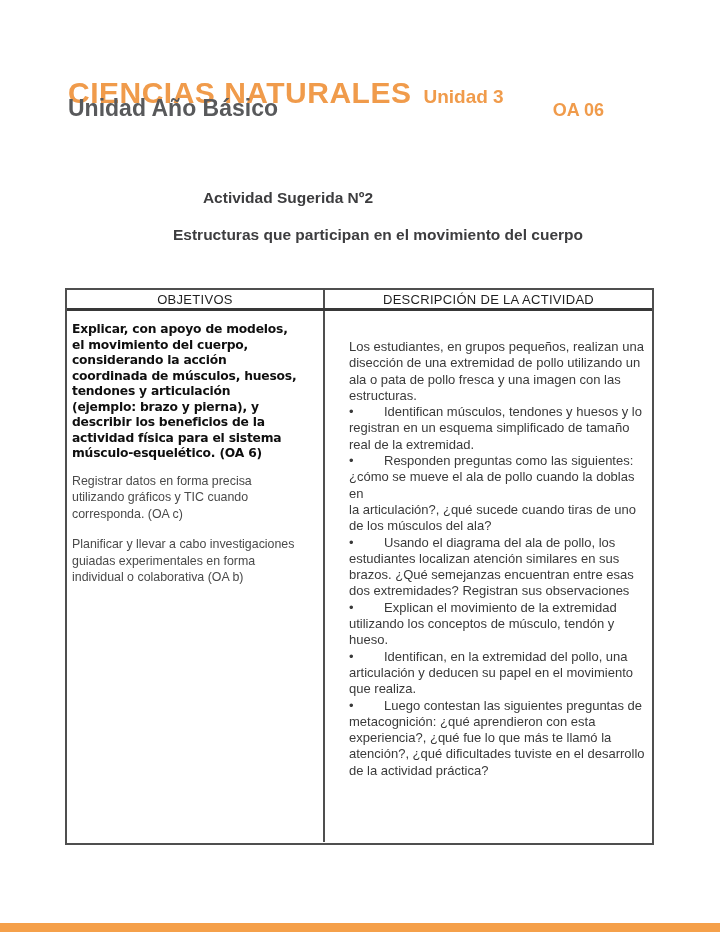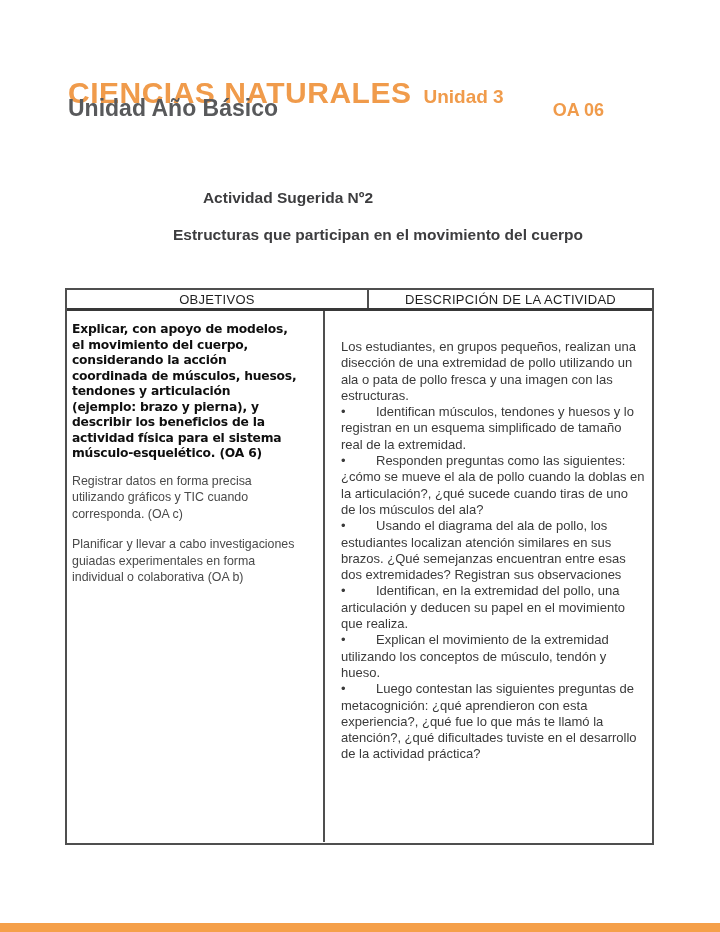--- a/index.html
+++ b/index.html
@@ -39,28 +39,28 @@
   }
   .doc-table{
     position:absolute;left:65px;top:288px;width:589px;height:557px;
     border:2px solid var(--border);background:#fff;
   }
   .thead{display:flex;border-bottom:3px solid #383838;height:21px;}
   .th{
     font-size:13px;color:#1f1f1f;letter-spacing:0.3px;text-align:center;
     padding-top:2px;
   }
-  .th1{width:302px;border-right:2px solid var(--border);}
+  .th1{width:258px;border-right:2px solid var(--border);}
   .th2{flex:1;border-radius:7px;}
   .tbody{display:flex;height:531px;}
   .td1{
     width:258px;border-right:2px solid var(--border);
     padding:11px 4px 0 5px;
   }
-  .td2{flex:1;padding:28px 4px 0 16px;}
+  .td2{flex:1;padding:28px 4px 0 24px;}
   .obj-main{
     font-family:"DejaVu Sans",sans-serif;font-weight:bold;
     font-size:12.3px;line-height:15.5px;letter-spacing:-0.2px;
     color:#0f0f0f;white-space:pre-line;
   }
   .obj-sec{
     font-size:12.4px;line-height:16.5px;color:#4a4a4a;white-space:pre-line;
   }
   .obj-sec.first{margin-top:14px;}
   .obj-sec.second{margin-top:11px;}
@@ -124,26 +124,26 @@
 registran en un esquema simplificado de tamaño
 real de la extremidad.</span></p>
         <p class="desc-text"><span class="bmark">•</span><span>Responden preguntas como las siguientes:
 ¿cómo se mueve el ala de pollo cuando la doblas en
 la articulación?, ¿qué sucede cuando tiras de uno
 de los músculos del ala?</span></p>
         <p class="desc-text"><span class="bmark">•</span><span>Usando el diagrama del ala de pollo, los
 estudiantes localizan atención similares en sus
 brazos. ¿Qué semejanzas encuentran entre esas
 dos extremidades? Registran sus observaciones</span></p>
+        <p class="desc-text"><span class="bmark">•</span><span>Explican el movimiento de la extremidad
+utilizando los conceptos de músculo, tendón y
+hueso.</span></p>
         <p class="desc-text"><span class="bmark">•</span><span>Identifican, en la extremidad del pollo, una
 articulación y deducen su papel en el movimiento
 que realiza.</span></p>
-        <p class="desc-text"><span class="bmark">•</span><span>Explican el movimiento de la extremidad
-utilizando los conceptos de músculo, tendón y
-hueso.</span></p>
         <p class="desc-text"><span class="bmark">•</span><span>Luego contestan las siguientes preguntas de
 metacognición: ¿qué aprendieron con esta
 experiencia?, ¿qué fue lo que más te llamó la
 atención?, ¿qué dificultades tuviste en el desarrollo
 de la actividad práctica?</span></p>
       </div>
     </div>
   </div>
 
   <div class="footer-bar" style="background: rgb(245, 160, 74);"></div>

